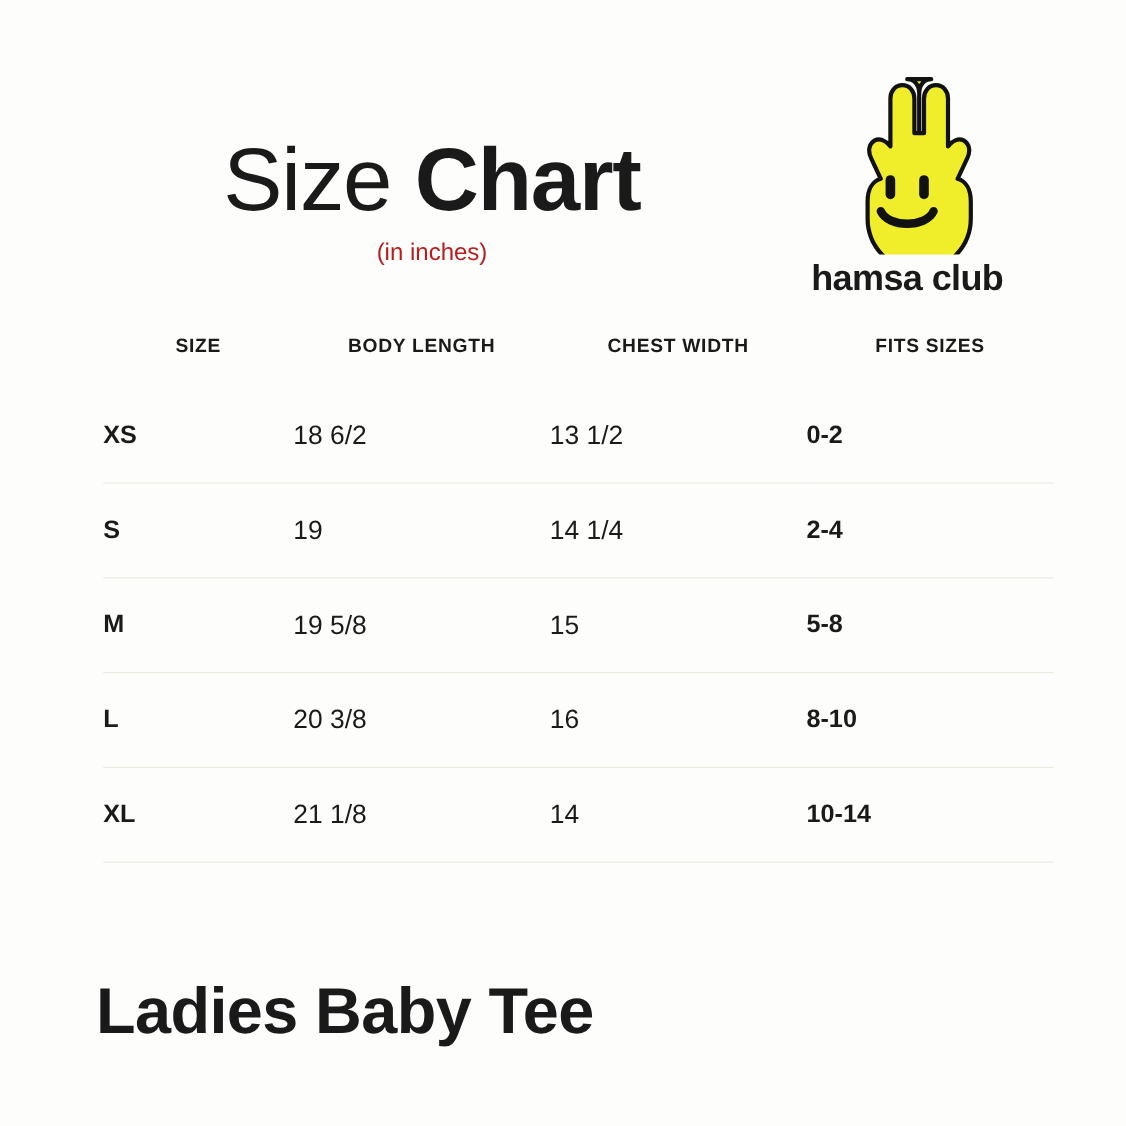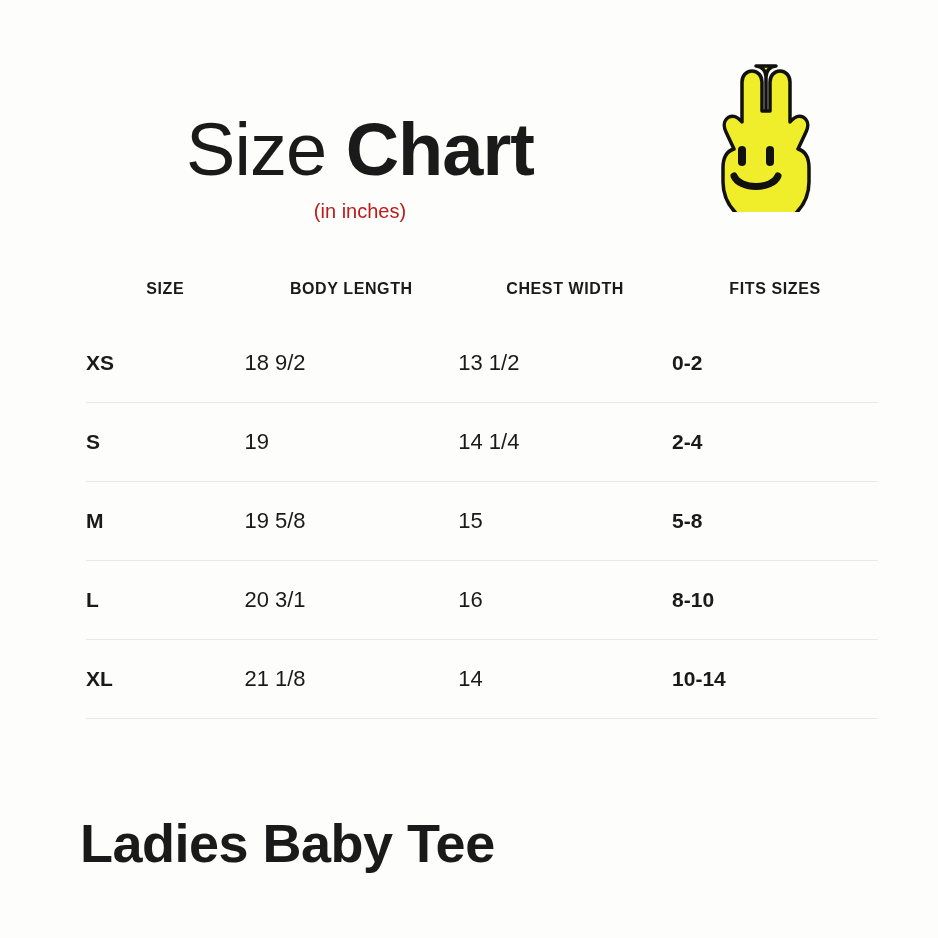--- a/index.html
+++ b/index.html
@@ -155,20 +155,21 @@
                    c0 24-20 44-43 44 s-43-20-43-44 v-14
                    c0-10 4-17 11-19 l-8-17 c-3-6-2-12 3-15 4-2 9 0 13 5 V20
                    c0-6 4-11 10-11 s10 5 10 11 v29 h4 V15 c0-6 4-11 10-11 z" fill="#f0ee2a" stroke="#111111" stroke-width="3.5" stroke-linejoin="round"></path>
 
           <rect x="52" y="84" width="8" height="20" rx="4" fill="#111111"></rect>
           <rect x="80" y="84" width="8" height="20" rx="4" fill="#111111"></rect>
 
           <path d="M48 114 c6 14 38 14 44 0" fill="none" stroke="#111111" stroke-width="7" stroke-linecap="round"></path>
         </g>
       </svg>
+      <div class="logo-word">hamsa club</div>
     </div>
   </div>
 
   <div class="table-wrap">
     <table class="size-table">
       <colgroup>
         <col class="c1">
           <col class="c2">
           <col class="c3">
           <col class="c4">
@@ -177,39 +178,39 @@
         <tr>
           <th>SIZE</th>
           <th>BODY LENGTH</th>
           <th>CHEST WIDTH</th>
           <th>FITS SIZES</th>
         </tr>
       </thead>
       <tbody>
         <tr>
           <td class="col-size">XS</td>
-          <td>18 9/2</td>
+          <td>18 6/2</td>
           <td>13 1/2</td>
           <td class="col-fits">0-2</td>
         </tr>
         <tr>
           <td class="col-size">S</td>
           <td>19</td>
           <td>14 1/4</td>
           <td class="col-fits">2-4</td>
         </tr>
         <tr>
           <td class="col-size">M</td>
           <td>19 5/8</td>
           <td>15</td>
           <td class="col-fits">5-8</td>
         </tr>
         <tr>
           <td class="col-size">L</td>
-          <td>20 3/1</td>
+          <td>20 3/8</td>
           <td>16</td>
           <td class="col-fits">8-10</td>
         </tr>
         <tr>
           <td class="col-size">XL</td>
           <td>21 1/8</td>
           <td>14</td>
           <td class="col-fits">10-14</td>
         </tr>
       </tbody>

